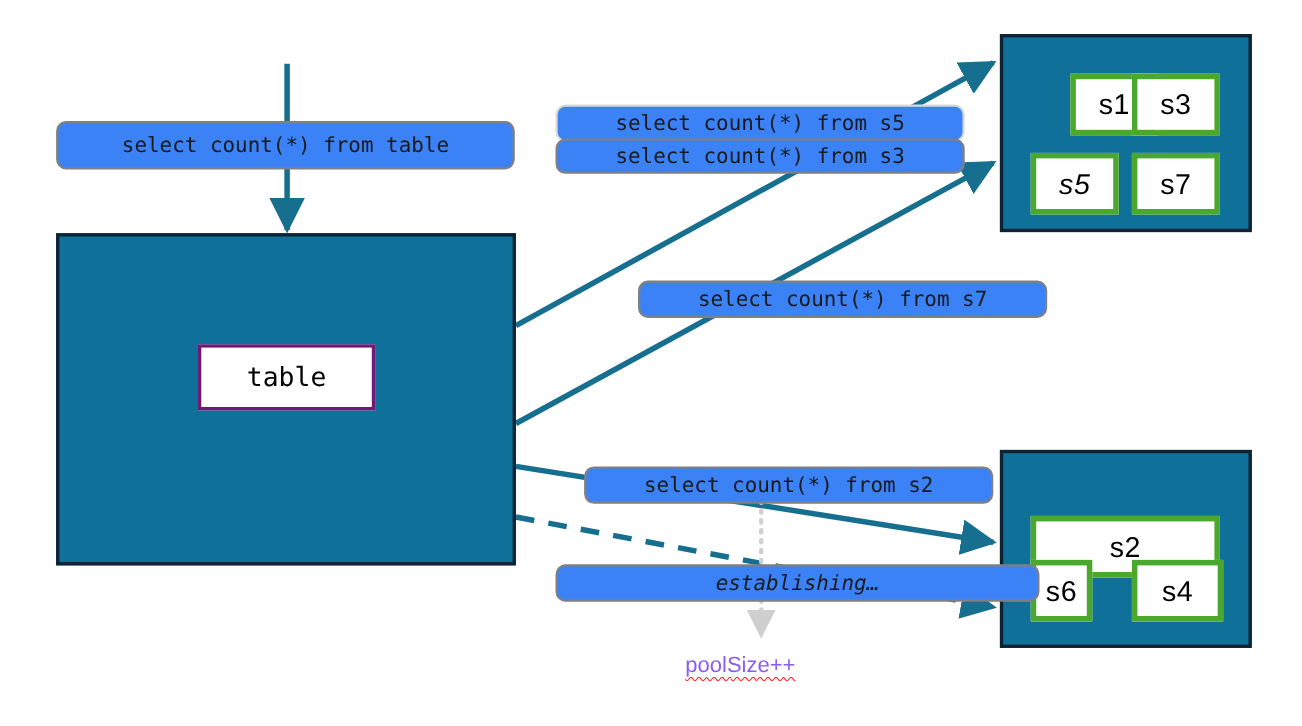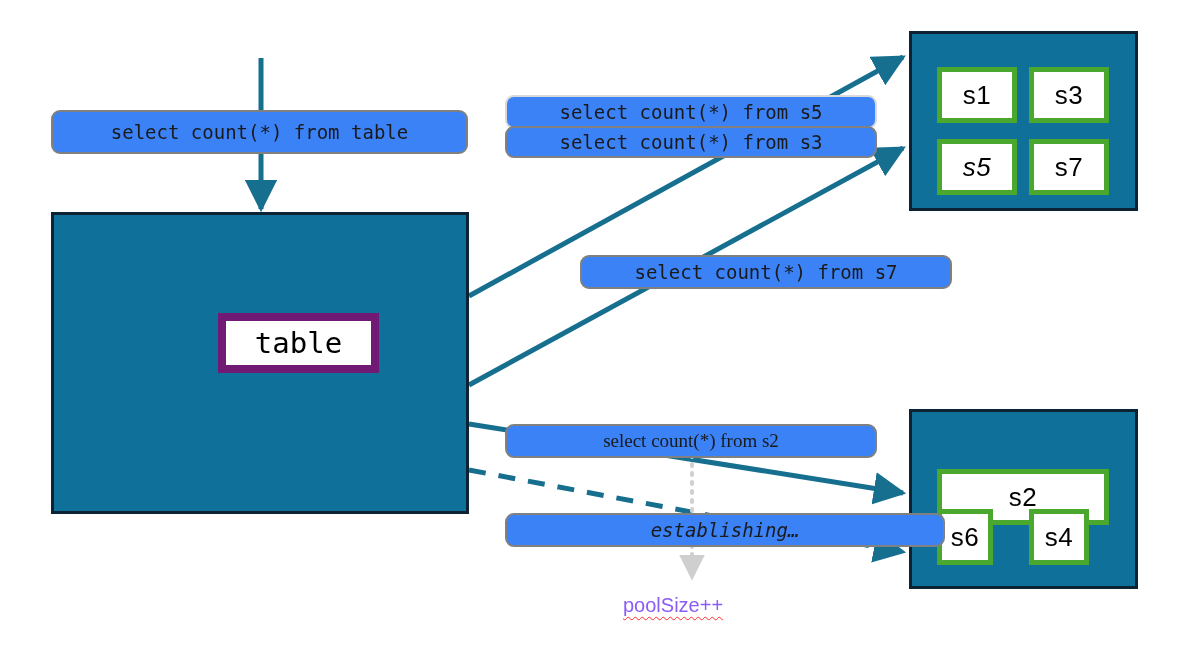--- a/index.html
+++ b/index.html
@@ -45,29 +45,28 @@
     font-family: "Liberation Sans", sans-serif;
     font-size: 26px;
     color: #000000;
     letter-spacing: 0.5px;
   }
 
   
   .table-node {
     position: absolute;
     background: #ffffff;
-    border: 8px solid #701a75;
+    border: 3px solid #701a75;
     box-sizing: border-box;
     display: flex;
     align-items: center;
     justify-content: center;
     font-family: "DejaVu Sans Mono", monospace;
-    font-size: 29px;
+    font-size: 24px;
     color: #000000;
-    margin-left: 38px;
   }
 
   
   .query-label {
     position: absolute;
     background: #3b82f6;
     border: 2px solid #808080;
     border-radius: 9px;
     box-sizing: border-box;
     display: flex;
@@ -123,38 +122,38 @@
 
     <line x1="692" y1="455" x2="692" y2="578" stroke="#d0d0d0" stroke-width="4" stroke-dasharray="2 7" stroke-linecap="round" marker-end="url(#arrow-dotted)"></line>
   </svg>
 
   <div class="shard-box" style="left:51px; top:212px; width:418px; height:302px;">
   </div>
   <div class="table-node" style="left:180px; top:313px; width:161px; height:60px;">table</div>
 
   <div class="shard-box" style="left:909px; top:31px; width:229px; height:180px;">
   </div>
-  <div class="node" style="left:937px; top:67px; width:80px; height:56px;">s1</div>
+  <div class="node" style="left:973px; top:67px; width:80px; height:56px;">s1</div>
   <div class="node" style="left:1029px; top:67px; width:80px; height:56px;">s3</div>
   <div class="node" style="left:937px; top:139px; width:80px; height:56px;font-style:italic;">s5</div>
   <div class="node" style="left:1029px; top:139px; width:80px; height:56px;">s7</div>
 
   <div class="shard-box" style="left:909px; top:409px; width:229px; height:180px;">
   </div>
   <div class="node" style="left:937px; top:437px; width:172px; height:56px;margin-top:32px;">s2</div>
   <div class="node" style="left:937px; top:509px; width:56px; height:56px;">s6</div>
-  <div class="node" style="left:1029px; top:509px; width:60px; height:56px;">s4</div>
+  <div class="node" style="left:1029px; top:509px; width:83px; height:56px;">s4</div>
 
   <div class="query-label" style="left:51px; top:110px; width:417px; height:44px;">select count(*) from table</div>
 
   <div class="query-label muted" style="left:505px; top:95px; width:372px; height:34px;">select count(*) from s5</div>
 
   <div class="query-label" style="left:505px; top:126px; width:372px; height:32px;">select count(*) from s3</div>
 
   <div class="query-label" style="left:580px; top:255px; width:372px; height:34px;">select count(*) from s7</div>
 
-  <div class="query-label" style="left:505px; top:424px; width:372px; height:34px;font-family:Liberation Serif, serif;">select count(*) from s2</div>
+  <div class="query-label" style="left:531px; top:424px; width:372px; height:34px;">select count(*) from s2</div>
 
   <div class="query-label" style="left:505px; top:513px; width:440px; height:34px;font-style:italic;">establishing…</div>
 
   <div class="pool-note" style="left:623px; top:594px;">poolSize++</div>
 
 </div>
 
 </body></html>

